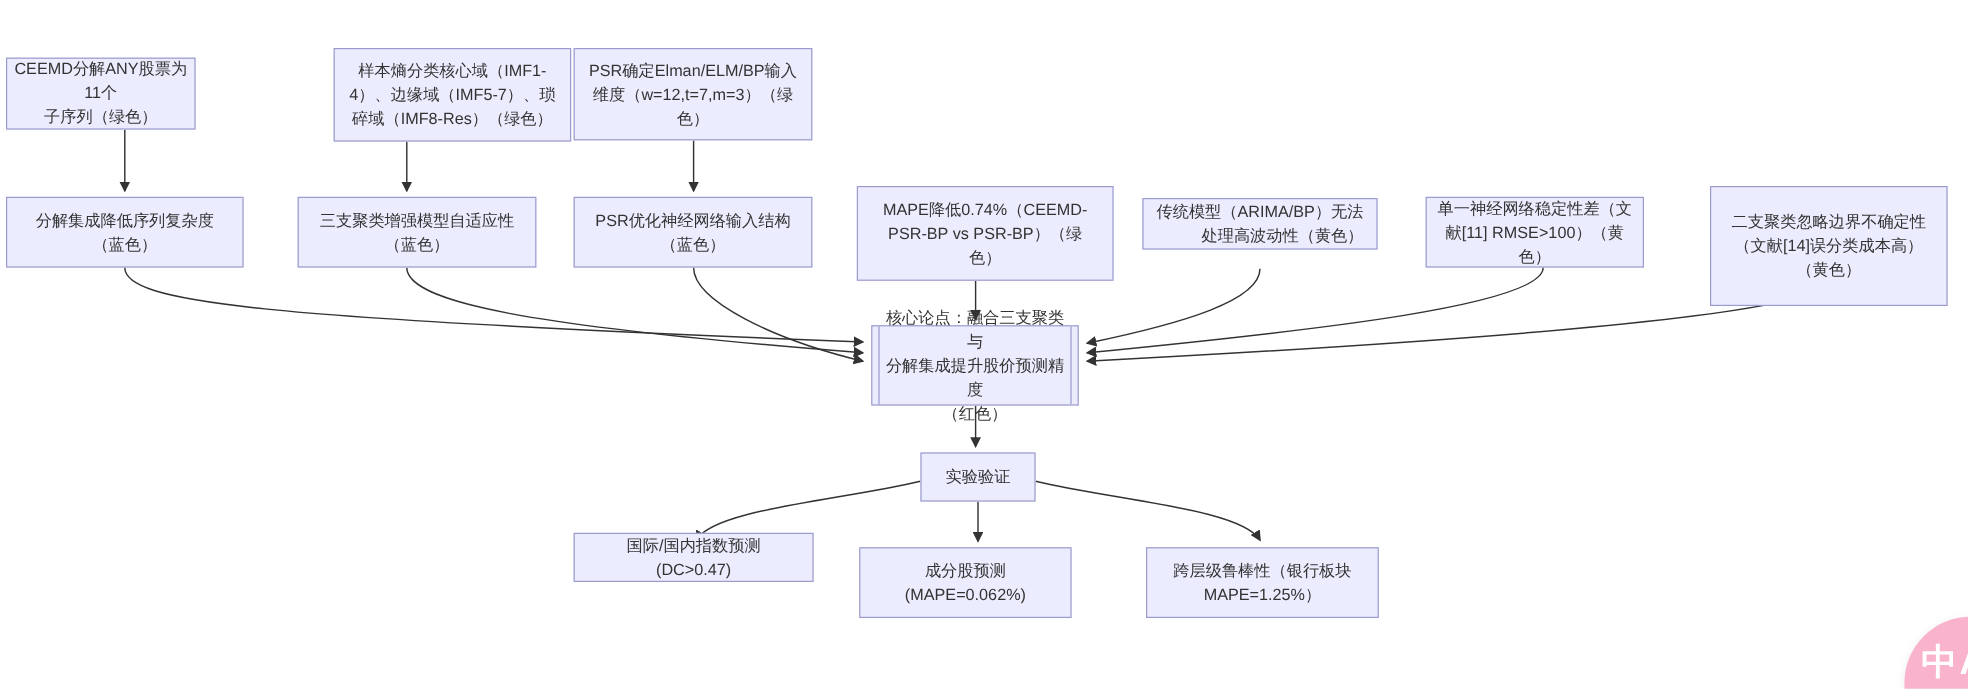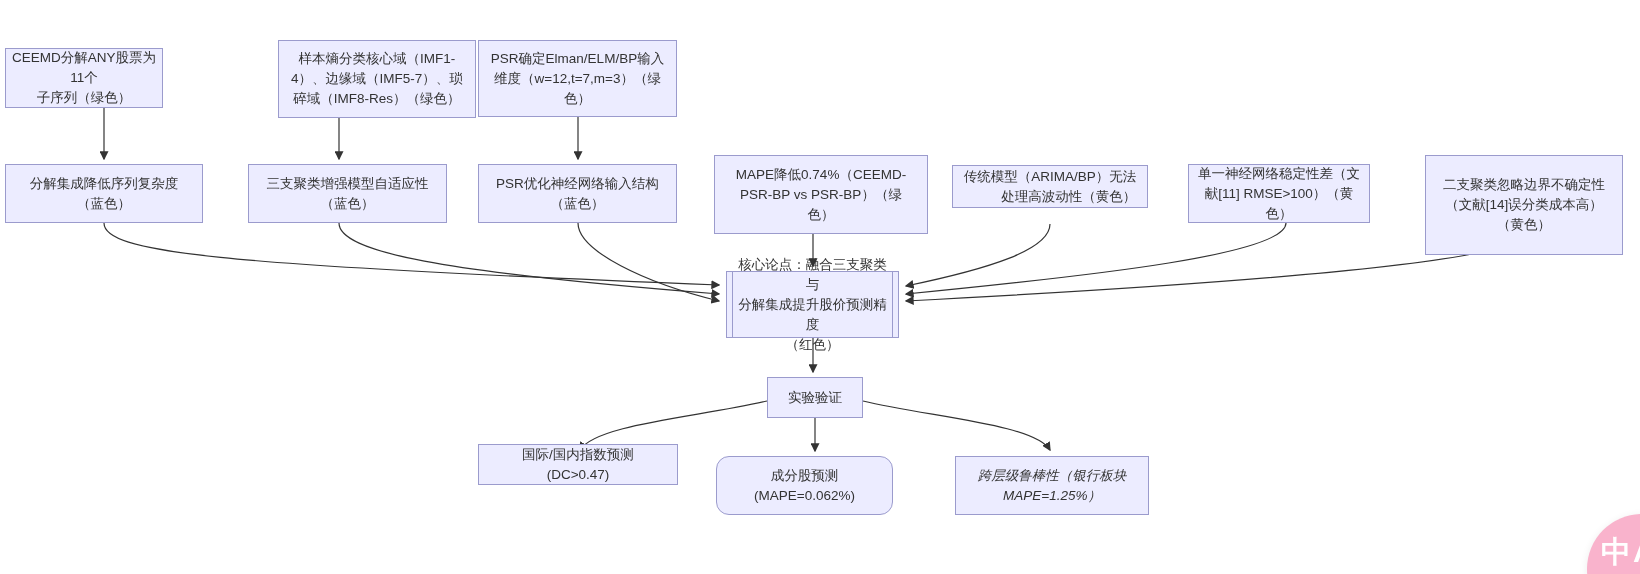--- a/index.html
+++ b/index.html
@@ -33,22 +33,22 @@
   #b1{left:5px;top:164px;width:198px;height:59px;}
   #b2{left:248px;top:164px;width:199px;height:59px;}
   #b3{left:478px;top:164px;width:199px;height:59px;}
   #b4{left:714px;top:155px;width:214px;height:79px;}
   #b5{left:952px;top:165px;width:196px;height:43px;text-align:right;}
   #b6{left:1188px;top:164px;width:182px;height:59px;}
   #b7{left:1425px;top:155px;width:198px;height:100px;}
   #core{left:726px;top:271px;width:173px;height:67px;}
   #exp{left:767px;top:377px;width:96px;height:41px;}
   #e1{left:478px;top:444px;width:200px;height:41px;}
-  #e2{left:716px;top:456px;width:177px;height:59px;border-radius:13px;}
-  #e3{left:955px;top:456px;width:194px;height:59px;font-style:italic;}
+  #e2{left:716px;top:456px;width:177px;height:59px;}
+  #e3{left:955px;top:456px;width:194px;height:59px;}
   #translate-btn{
     position:absolute;left:1587px;top:514px;width:110px;height:110px;
     background:#f9b3cc;border-radius:50%;
     color:#ffffff;font-weight:bold;font-size:30px;
     display:flex;align-items:flex-start;justify-content:flex-start;
     padding:18px 0 0 14px;box-sizing:border-box;
     letter-spacing:2px;
     box-shadow:0 2px 8px rgba(0,0,0,0.08);
     cursor:pointer;border:none;
   }

